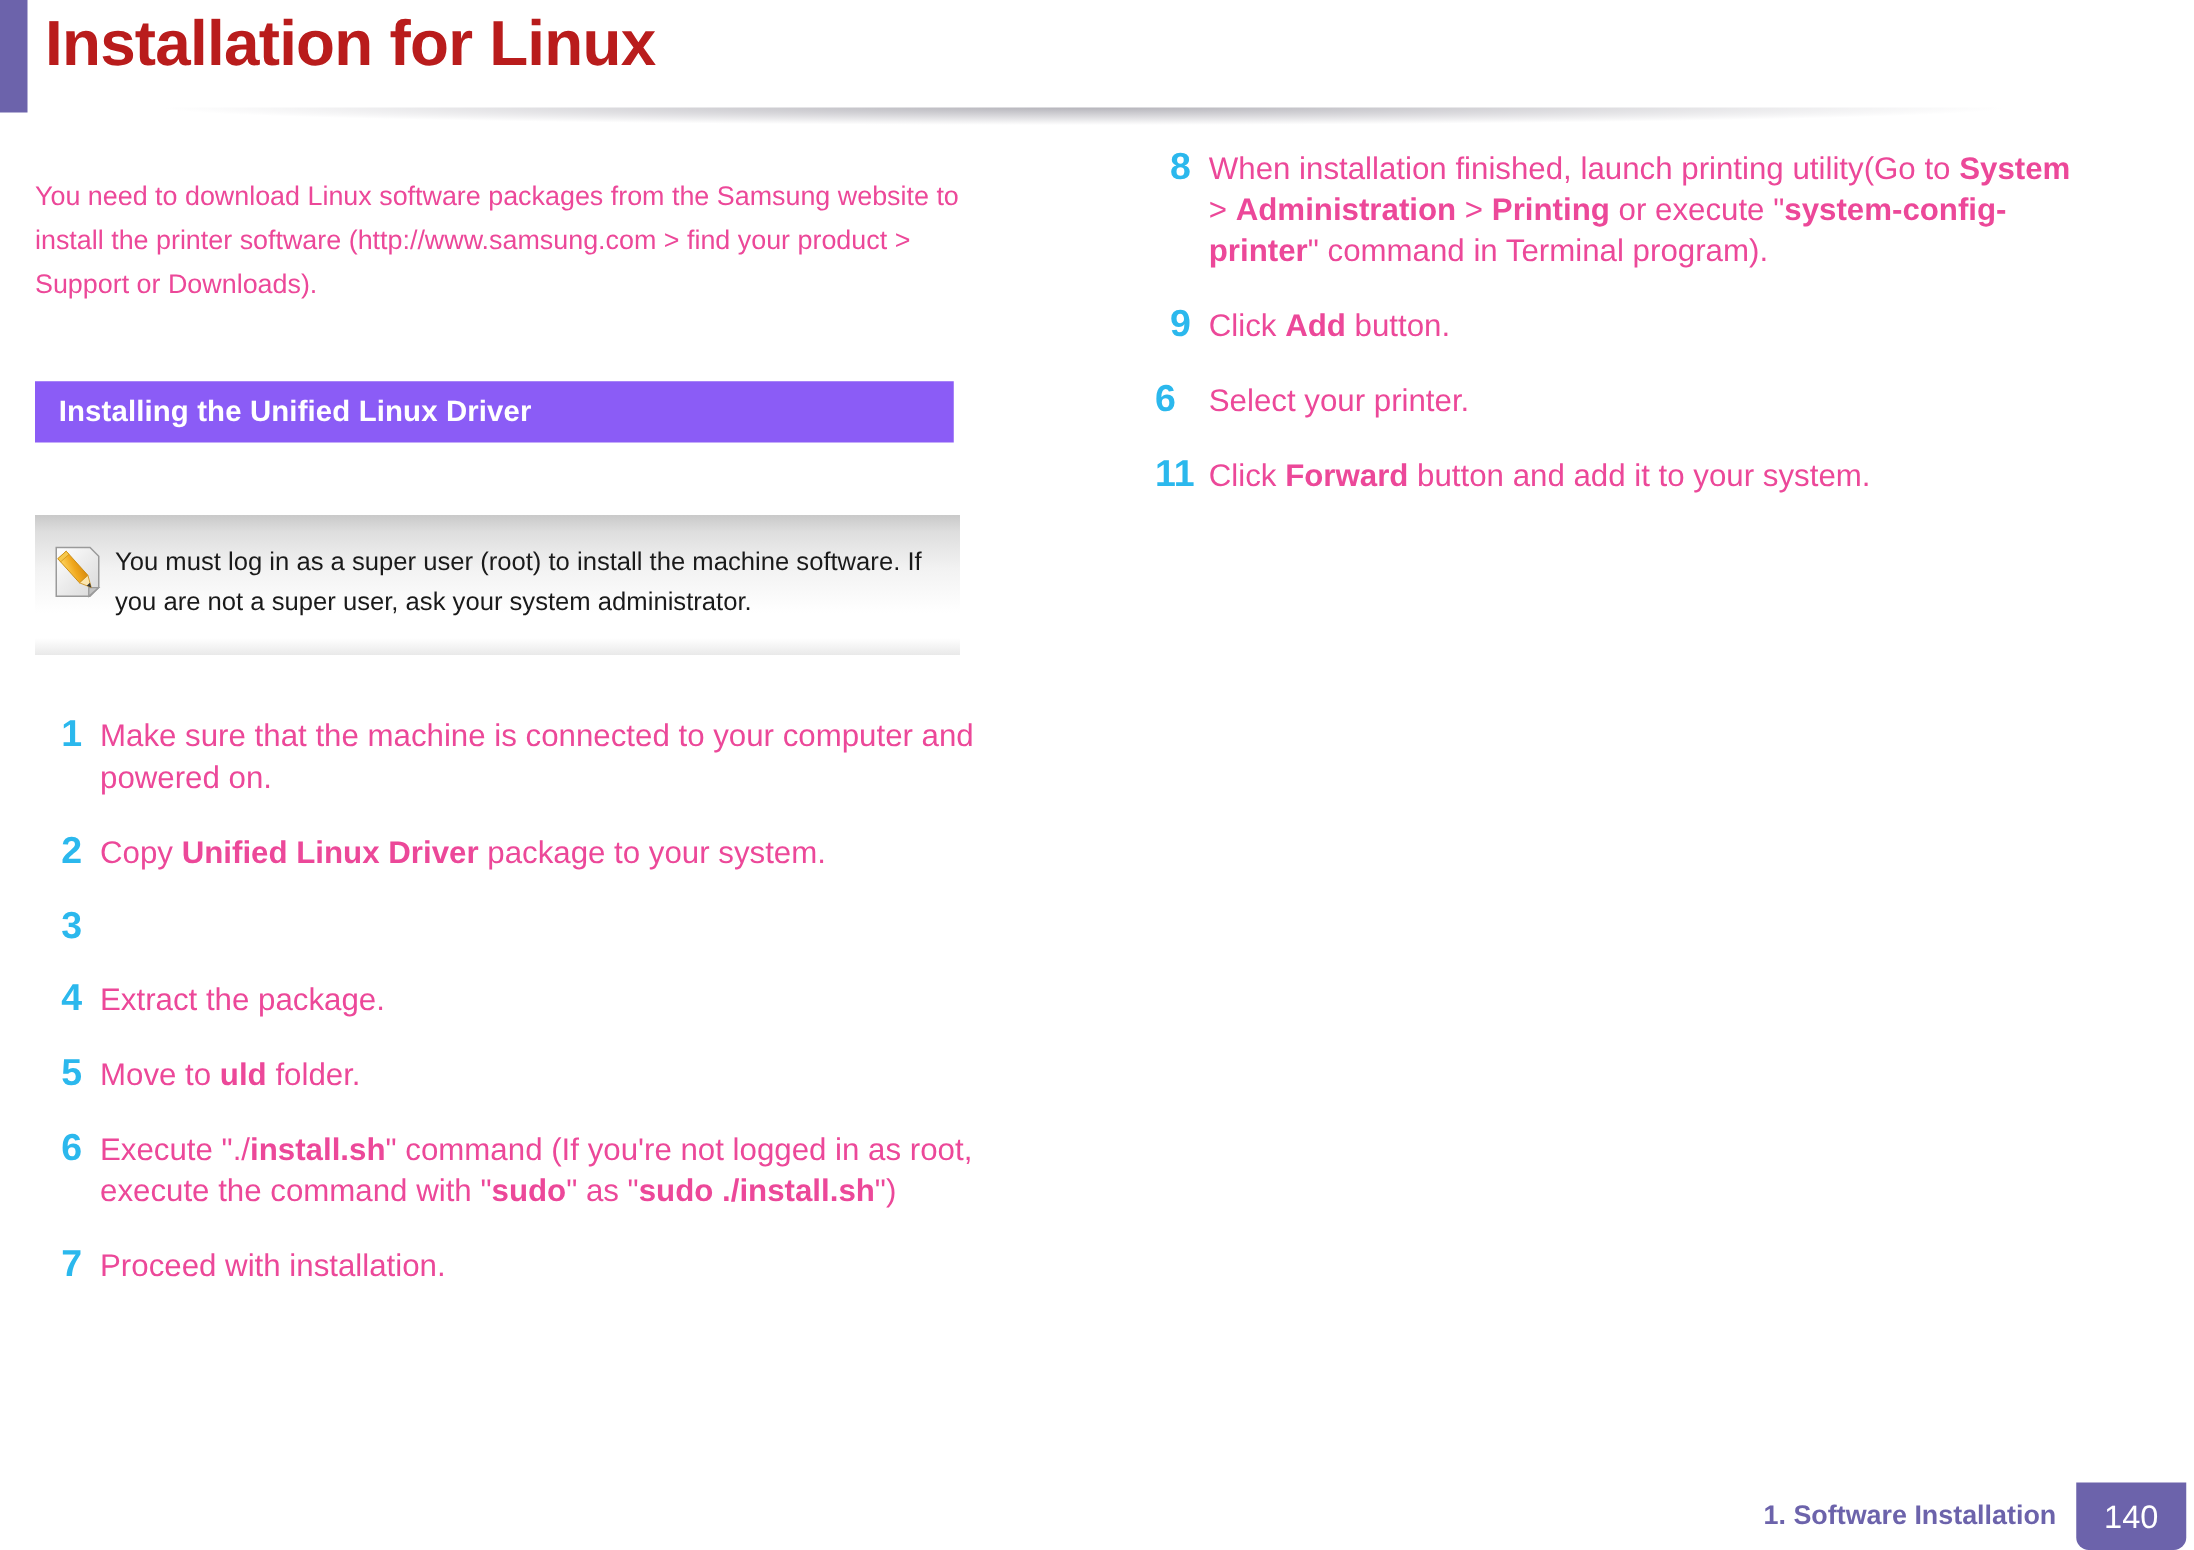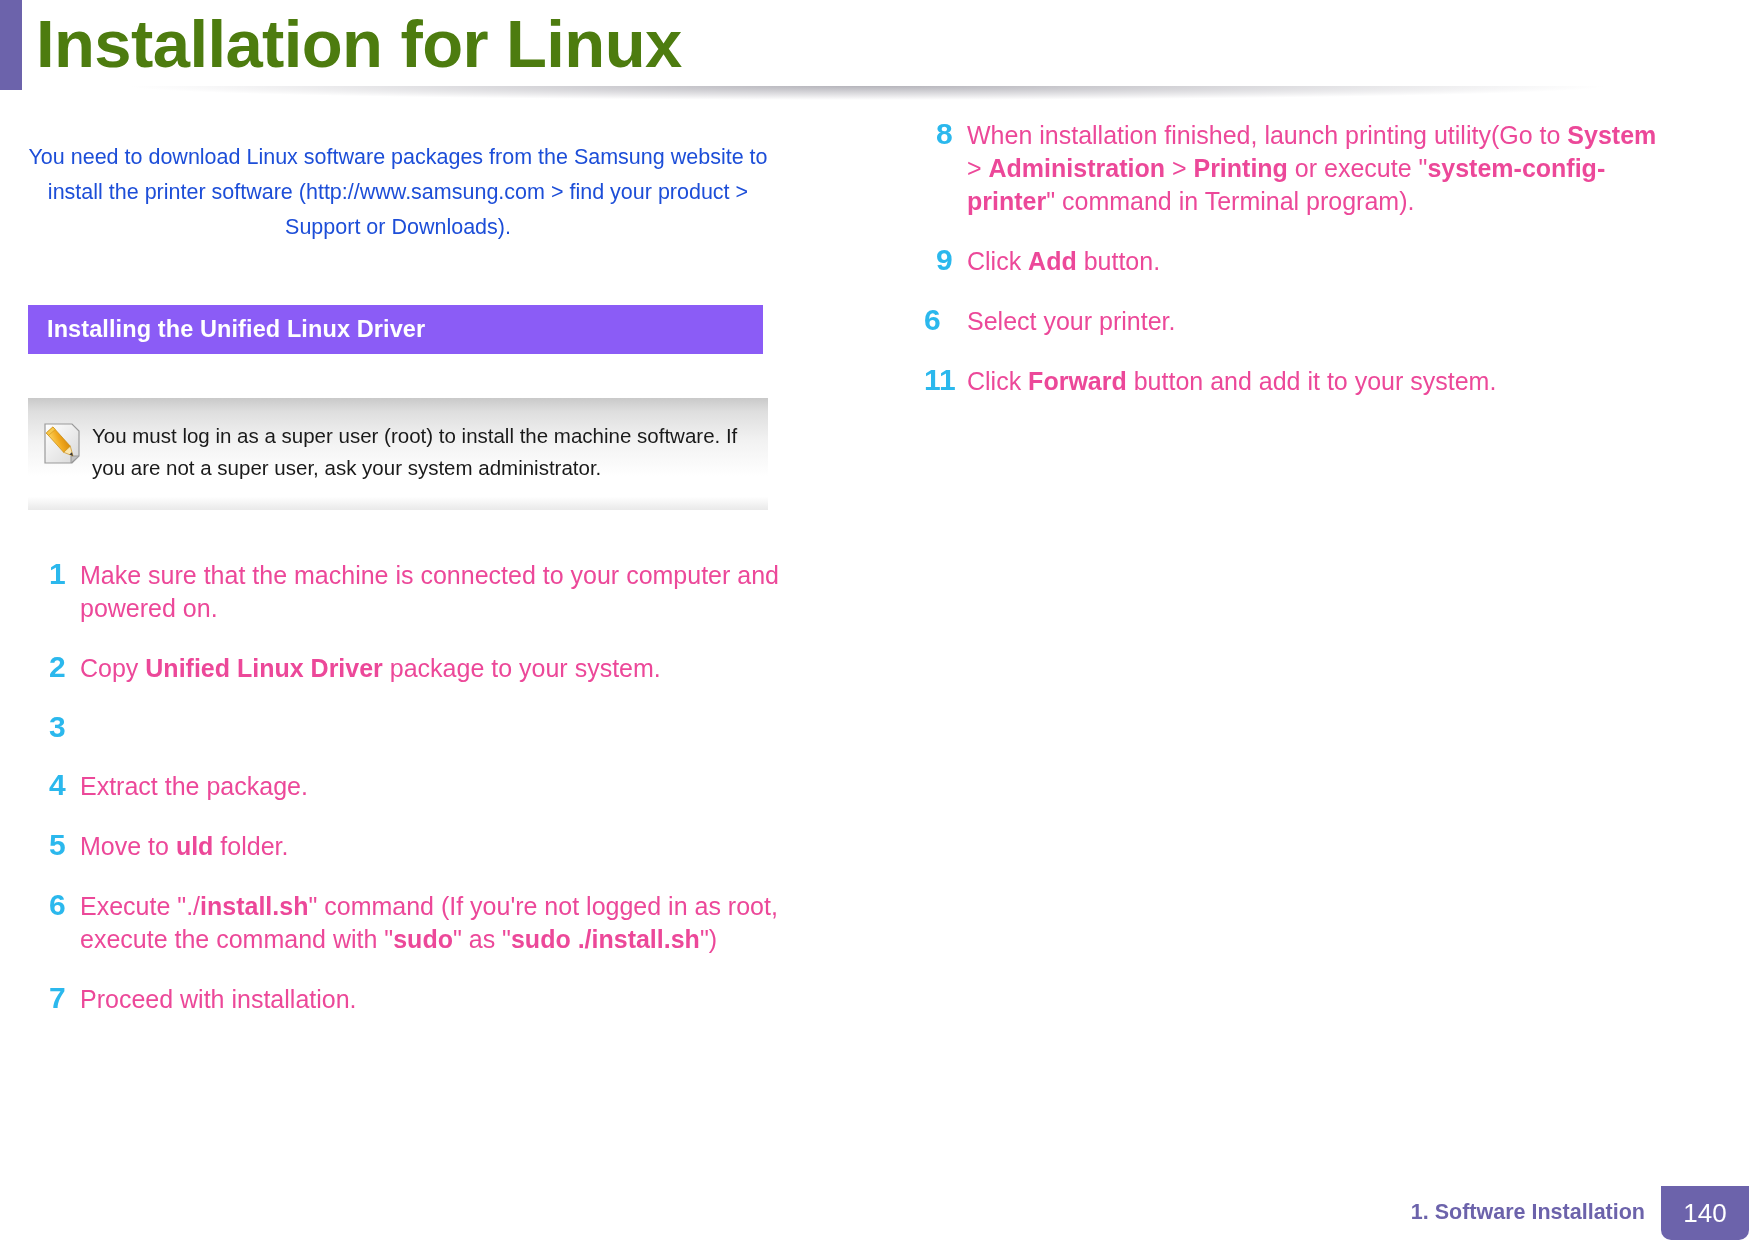--- a/index.html
+++ b/index.html
@@ -27,24 +27,24 @@
     position: absolute;
     left: 0; top: 0;
     width: 22px;
     height: 90px;
     background: #6c63ab;
   }
   #page-title {
     position: absolute;
     left: 36px;
     top: 5px;
-    font-size: 67px;
+    font-size: 51px;
     font-weight: bold;
     letter-spacing: -0.6px;
-    color: #4d7c0f;
+    color: #b91c1c;
     white-space: nowrap;
   }
   #header-shadow {
     position: absolute;
     left: 22px;
     top: 86px;
     width: 1690px;
     height: 18px;
     background: radial-gradient(ellipse 56% 100% at 50% 0%,
                 rgba(120,118,130,0.55) 0%,
@@ -65,22 +65,21 @@
     width: 830px;
   }
   #left-column  { left: 28px; }
   #right-column { left: 915px; }
 
   
   #intro-paragraph {
     font-size: 21.5px;
     line-height: 35px;
     width: 740px;
-    color: #1d4ed8;
-    text-align: center;
+    color: #ec4899;
   }
 
   
   #section-heading-bar {
     margin-top: 60px;
     width: 735px;
     height: 49px;
     background: #8b5cf6;
     display: flex;
     align-items: center;
@@ -88,21 +87,21 @@
   #section-heading-text {
     color: #ffffff;
     font-size: 23.5px;
     font-weight: bold;
     padding-left: 19px;
     letter-spacing: 0.1px;
   }
 
   
   #note-box {
-    margin-top: 44px;
+    margin-top: 58px;
     width: 740px;
     padding: 22px 0 26px 0;
     background: linear-gradient(to bottom,
                 #c9c9c9 0%,
                 #dedede 12%,
                 #f2f2f2 38%,
                 #ffffff 70%,
                 #ffffff 88%,
                 #e9e9e9 100%);
     display: flex;

